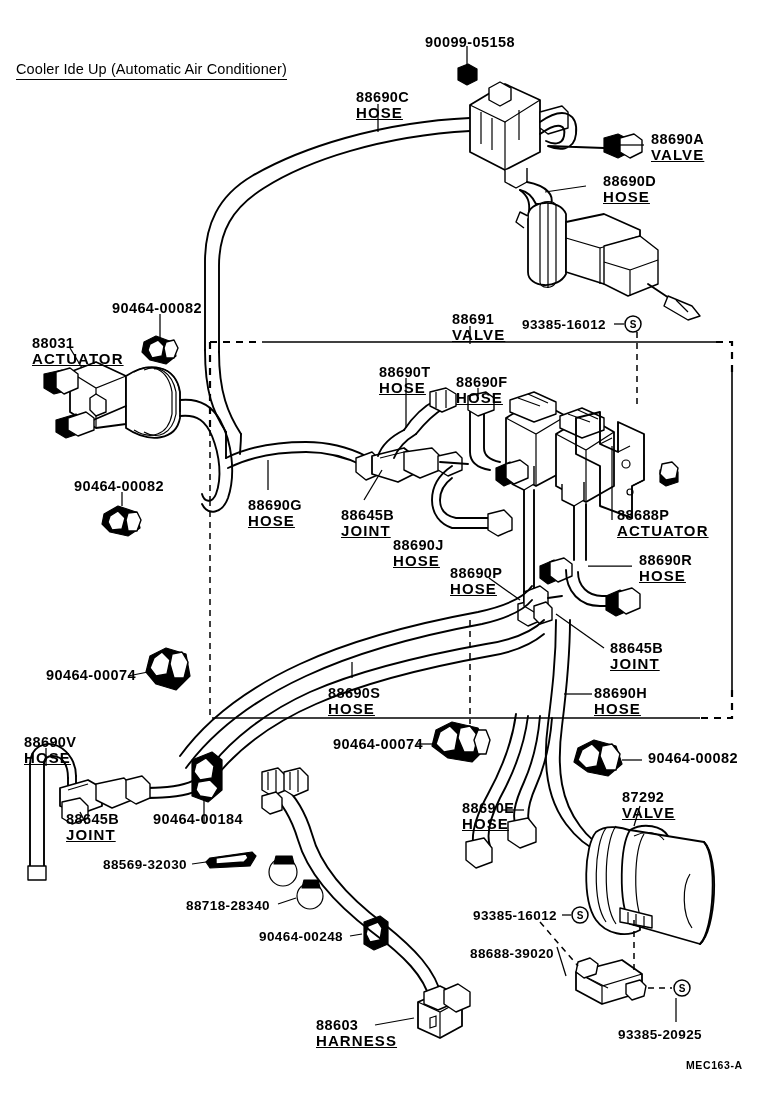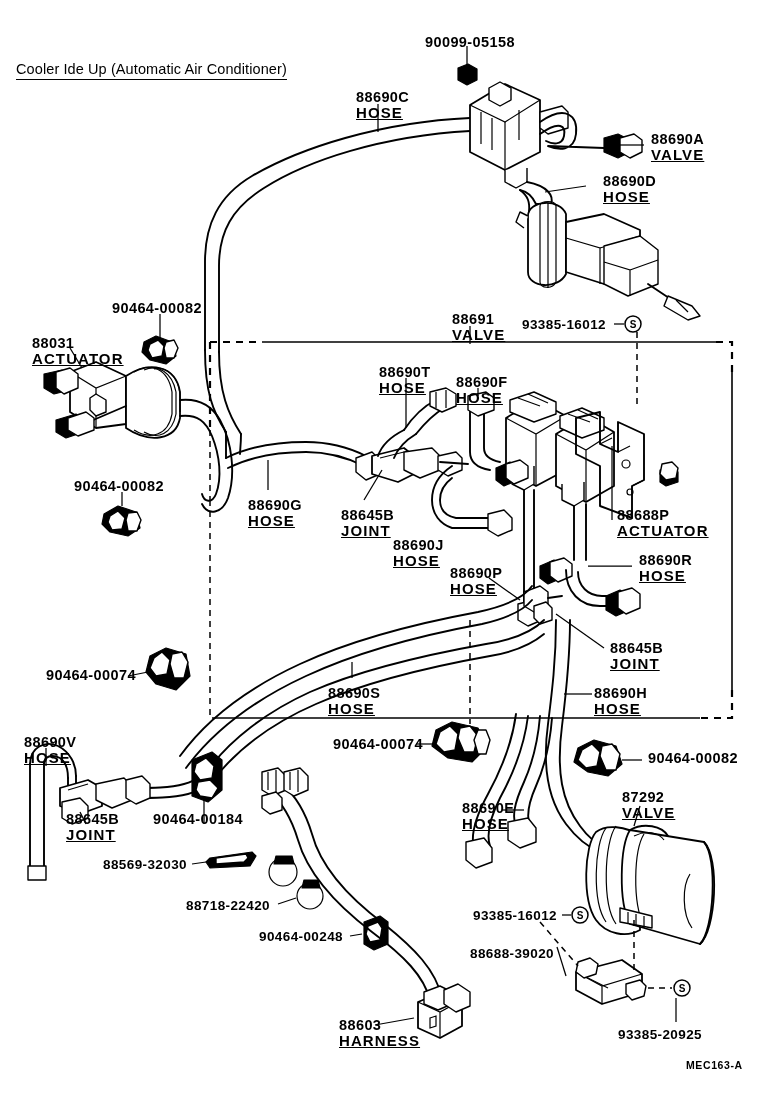--- a/index.html
+++ b/index.html
@@ -498,32 +498,32 @@
     <div class="pn">88645B</div>
     <div class="sub">JOINT</div>
   </div>
   <div class="lbl" style="left:153px;top:812px">
     <div class="pn">90464-00184</div>
   </div>
   <div class="lbl" style="left:103px;top:858px">
     <div class="pn sm">88569-32030</div>
   </div>
   <div class="lbl" style="left:186px;top:899px">
-    <div class="pn sm">88718-22420</div>
+    <div class="pn sm">88718-28340</div>
   </div>
   <div class="lbl" style="left:473px;top:909px">
     <div class="pn sm">93385-16012</div>
   </div>
   <div class="lbl" style="left:259px;top:930px">
     <div class="pn sm">90464-00248</div>
   </div>
   <div class="lbl" style="left:470px;top:947px">
     <div class="pn sm">88688-39020</div>
   </div>
-  <div class="lbl" style="left:339px;top:1018px">
+  <div class="lbl" style="left:316px;top:1018px">
     <div class="pn">88603</div>
     <div class="sub">HARNESS</div>
   </div>
   <div class="lbl" style="left:618px;top:1028px">
     <div class="pn sm">93385-20925</div>
   </div>
 
 </div>
 
 </body></html>

